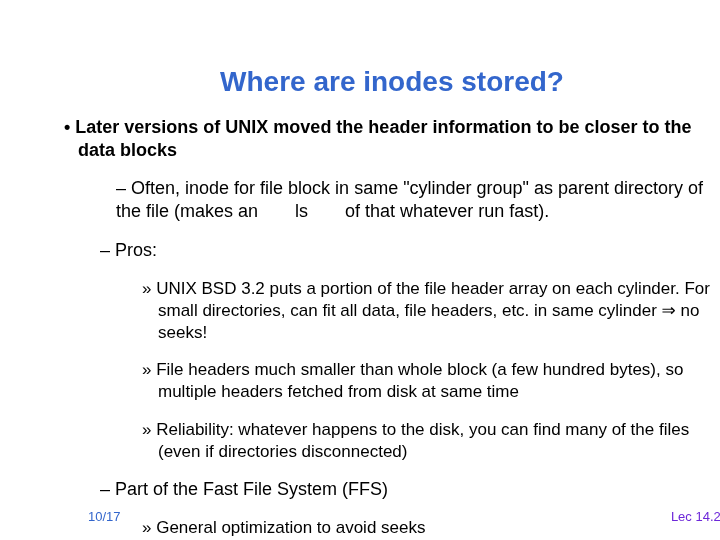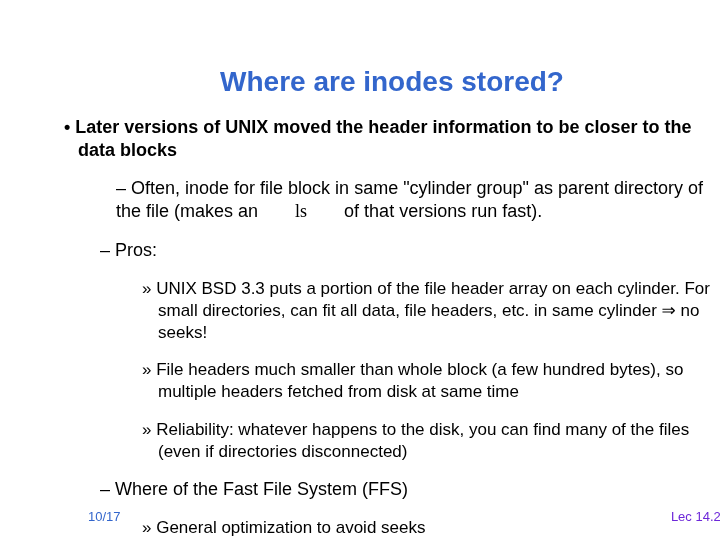--- a/index.html
+++ b/index.html
@@ -37,21 +37,21 @@
   }
   .b3 {
     font-size: 17px;
     line-height: 1.28;
     margin-left: 86px;
     text-indent: -16px;
     padding-left: 16px;
     margin-bottom: 6px;
   }
   .mono {
-    font-family: Liberation Serif, serif;
+    font-family: Liberation Sans, sans-serif;
   }
   .footer {
     position: absolute;
     bottom: 16px;
     left: 0;
     width: 100%;
     padding: 0 24px;
     display: flex;
     justify-content: space-between;
     font-size: 13px;
@@ -62,29 +62,29 @@
   .footer .r { color: #6d28d9; }
 </style>
 </head>
 <body>
 
 <div class="title">Where are inodes stored?</div>
 
 <div class="b1">• Later versions of UNIX moved the header information to be closer to the data blocks</div>
 
 <div class="b2">
-  <span>– Often, inode for file block in same "cylinder group" as parent directory of the file (makes an </span><span class="mono">ls</span><span> of that versions run fast).</span>
+  <span>– Often, inode for file block in same "cylinder group" as parent directory of the file (makes an </span><span class="mono">ls</span><span> of that whatever run fast).</span>
 </div>
 
 <div class="b2">– Pros:</div>
 
-<div class="b3">» UNIX BSD 3.3 puts a portion of the file header array on each cylinder.  For small directories, can fit all data, file headers, etc. in same cylinder ⇒ no seeks!</div>
+<div class="b3">» UNIX BSD 3.2 puts a portion of the file header array on each cylinder.  For small directories, can fit all data, file headers, etc. in same cylinder ⇒ no seeks!</div>
 <div class="b3">» File headers much smaller than whole block (a few hundred bytes), so multiple headers fetched from disk at same time</div>
 <div class="b3">» Reliability: whatever happens to the disk, you can find many of the files (even if directories disconnected)</div>
 
-<div class="b2">– Where of the Fast File System (FFS)</div>
+<div class="b2">– Part of the Fast File System (FFS)</div>
 
 <div class="b3">» General optimization to avoid seeks</div>
 
 <div class="footer">
   <span class="l">10/17</span>
   <span class="r">Lec 14.20</span>
 </div>
 
 </body></html>

